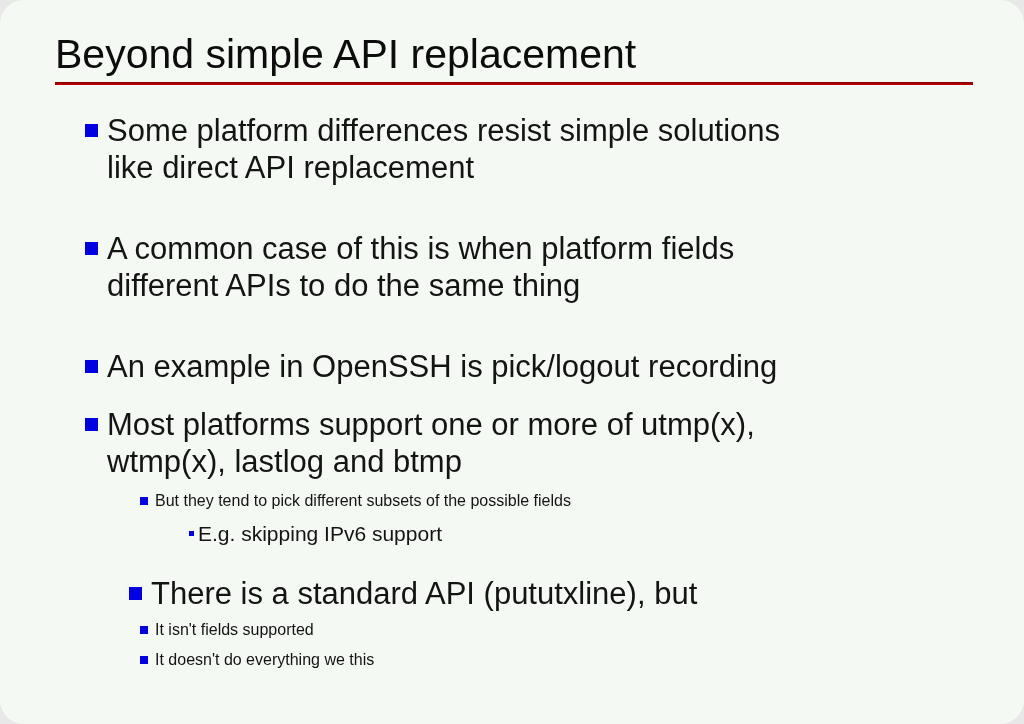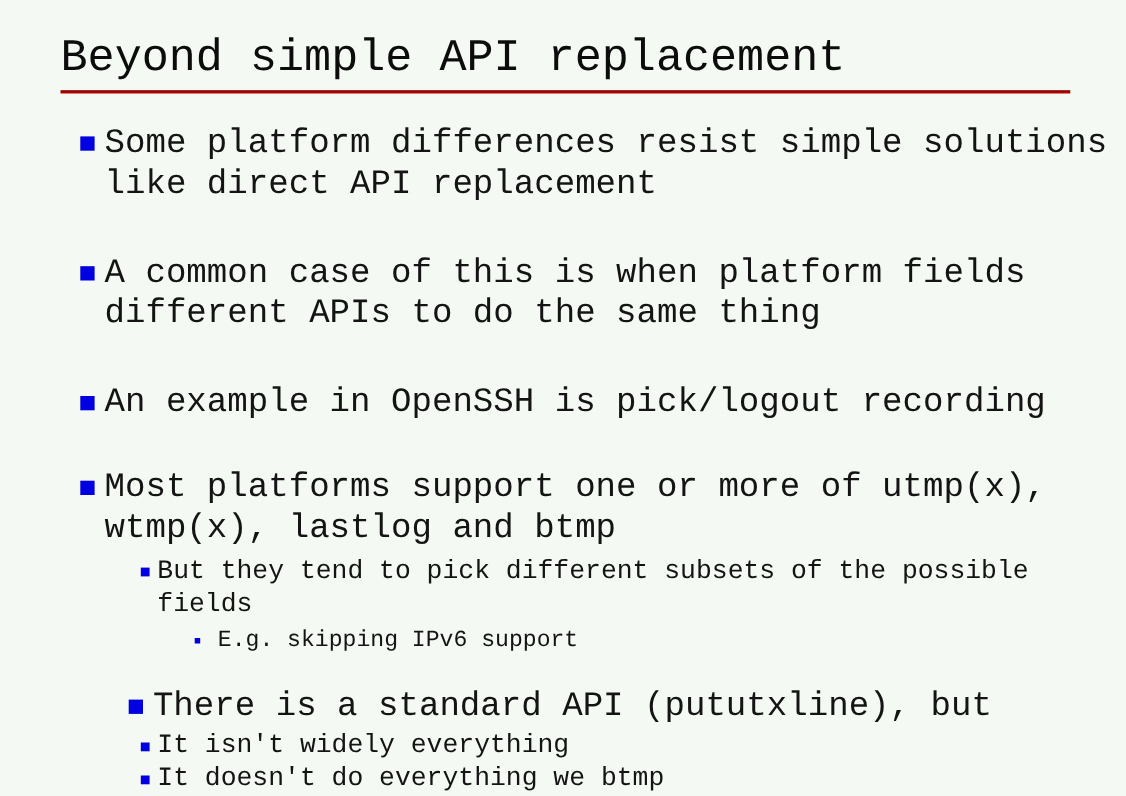--- a/index.html
+++ b/index.html
@@ -6,22 +6,23 @@
     margin: 0;
     padding: 0;
     background: #e8e8e8;
   }
   .slide {
     position: relative;
     width: 1024px;
     height: 724px;
     background: #f4f9f3;
     overflow: hidden;
-    font-family: Liberation Mono, monospace;
+    font-family: Liberation Sans, sans-serif;
     color: #141414;
+    border-radius: 24px;
   }
   .slide-title {
     position: absolute;
     left: 55px;
     top: 30px;
     font-size: 41px;
     line-height: 48px;
     color: #0c0c0c;
     letter-spacing: 0px;
     white-space: nowrap;
@@ -32,47 +33,48 @@
     top: 82px;
     width: 918px;
     height: 3px;
     background: linear-gradient(to bottom, #7e0000, #c80000);
   }
   .bullets {
     position: absolute;
     left: 0;
     top: 112px;
     right: 0;
+    padding-left: 12px;
   }
   .bullet-row {
     display: flex;
     align-items: flex-start;
   }
   .bullet-row .marker {
     flex: 0 0 auto;
     background: #0000e0;
   }
   .bullet-row .btext {
     white-space: pre-line;
   }
   
   .lv1 { padding-left: 73px; font-size: 31px; line-height: 37px; }
   .lv1 .marker { width: 13px; height: 13px; margin-top: 12px; margin-right: 9px; }
   
-  .lv2 { padding-left: 128px; font-size: 24px; line-height: 30px; }
+  .lv2 { padding-left: 128px; font-size: 16px; line-height: 30px; }
   .lv2 .marker { width: 8px; height: 8px; margin-top: 11px; margin-right: 7px; }
   
   .lv3 { padding-left: 177px; font-size: 21px; line-height: 27px; }
   .lv3 .marker { width: 5px; height: 5px; margin-top: 11px; margin-right: 4px; }
   
   .mt44 { margin-top: 44px; }
-  .mt45 { margin-top: 40px; }
+  .mt45 { margin-top: 21px; }
   .mt28 { margin-top: 28px; margin-left: 44px; }
   .mt6  { margin-top: 6px; }
-  .mt4  { margin-top: 4px; gap: 12px; }
+  .mt4  { margin-top: 4px; }
   .mt3  { margin-top: 3px; }
   .mt0  { margin-top: 0; }
 </style>
 </head>
 <body>
 
 <div class="slide">
 
   <div class="slide-title">Beyond simple API replacement</div>
 
@@ -113,22 +115,22 @@
       <span class="btext">E.g. skipping IPv6 support</span>
     </div>
 
     <div class="bullet-row lv1 mt28">
       <span class="marker"></span>
       <span class="btext">There is a standard API (pututxline), but</span>
     </div>
 
     <div class="bullet-row lv2 mt3">
       <span class="marker"></span>
-      <span class="btext">It isn't widely everything</span>
+      <span class="btext">It isn't fields supported</span>
     </div>
 
     <div class="bullet-row lv2 mt0">
       <span class="marker"></span>
-      <span class="btext">It doesn't do everything we btmp</span>
+      <span class="btext">It doesn't do everything we this</span>
     </div>
 
   </div>
 </div>
 
 </body></html>

